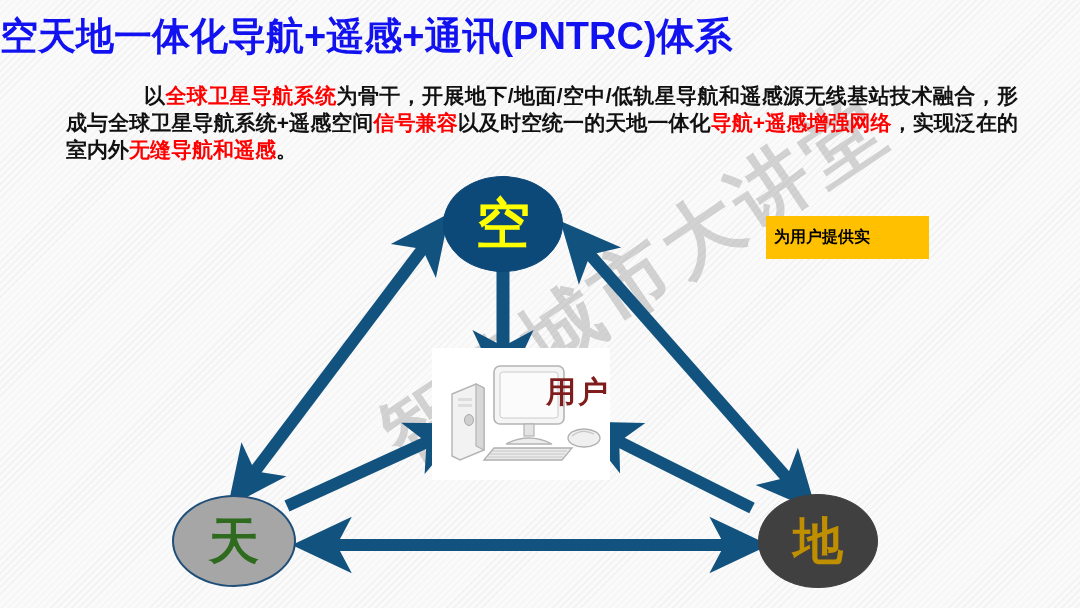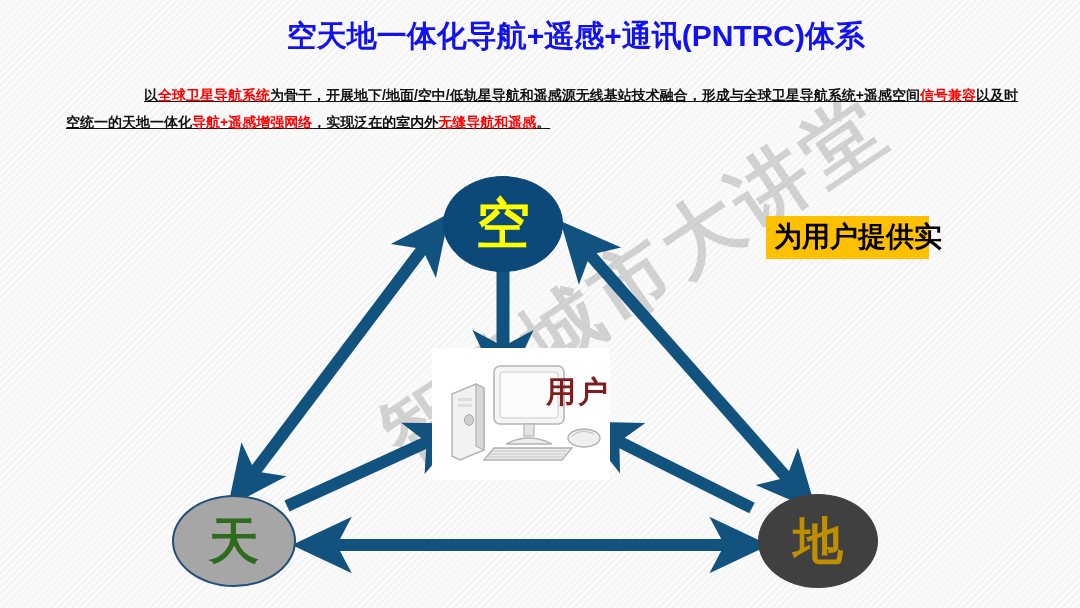--- a/index.html
+++ b/index.html
@@ -22,44 +22,43 @@
     );
     font-family: "Liberation Sans", "DejaVu Sans", sans-serif;
   }
 
   
   #title {
     position: absolute;
     top: 18px;
     left: 0;
     width: 865px;
-    text-align: right;
-    font-size: 30px;
+    text-align: left;
+    font-size: 38px;
     font-weight: bold;
     color: #1212f0;
     letter-spacing: 0px;
     line-height: 36px;
     white-space: nowrap;
     z-index: 30;
   }
 
   
   #body-text {
     position: absolute;
     top: 82px;
     left: 66px;
     width: 952px;
-    font-size: 14px;
+    font-size: 21px;
     font-weight: bold;
     color: #111111;
     line-height: 27px;
     text-align: justify;
     text-indent: 78px;
     z-index: 30;
-    text-decoration: underline;
   }
   #body-text .hl { color: #ff0000; }
 
   
   #watermark {
     position: absolute;
     left: 355px;
     top: 165px;
     width: 420px;
     height: 300px;
@@ -168,21 +167,21 @@
 
   
   #callout {
     position: absolute;
     left: 766px;
     top: 216px;
     width: 163px;
     padding: 6px 8px 8px 8px;
     background: #ffc000;
     color: #000000;
-    font-size: 28px;
+    font-size: 16px;
     font-weight: bold;
     line-height: 29px;
     z-index: 25;
     box-sizing: border-box;
   }
   #callout div { white-space: nowrap; }
 </style>
 </head>
 <body>
 

